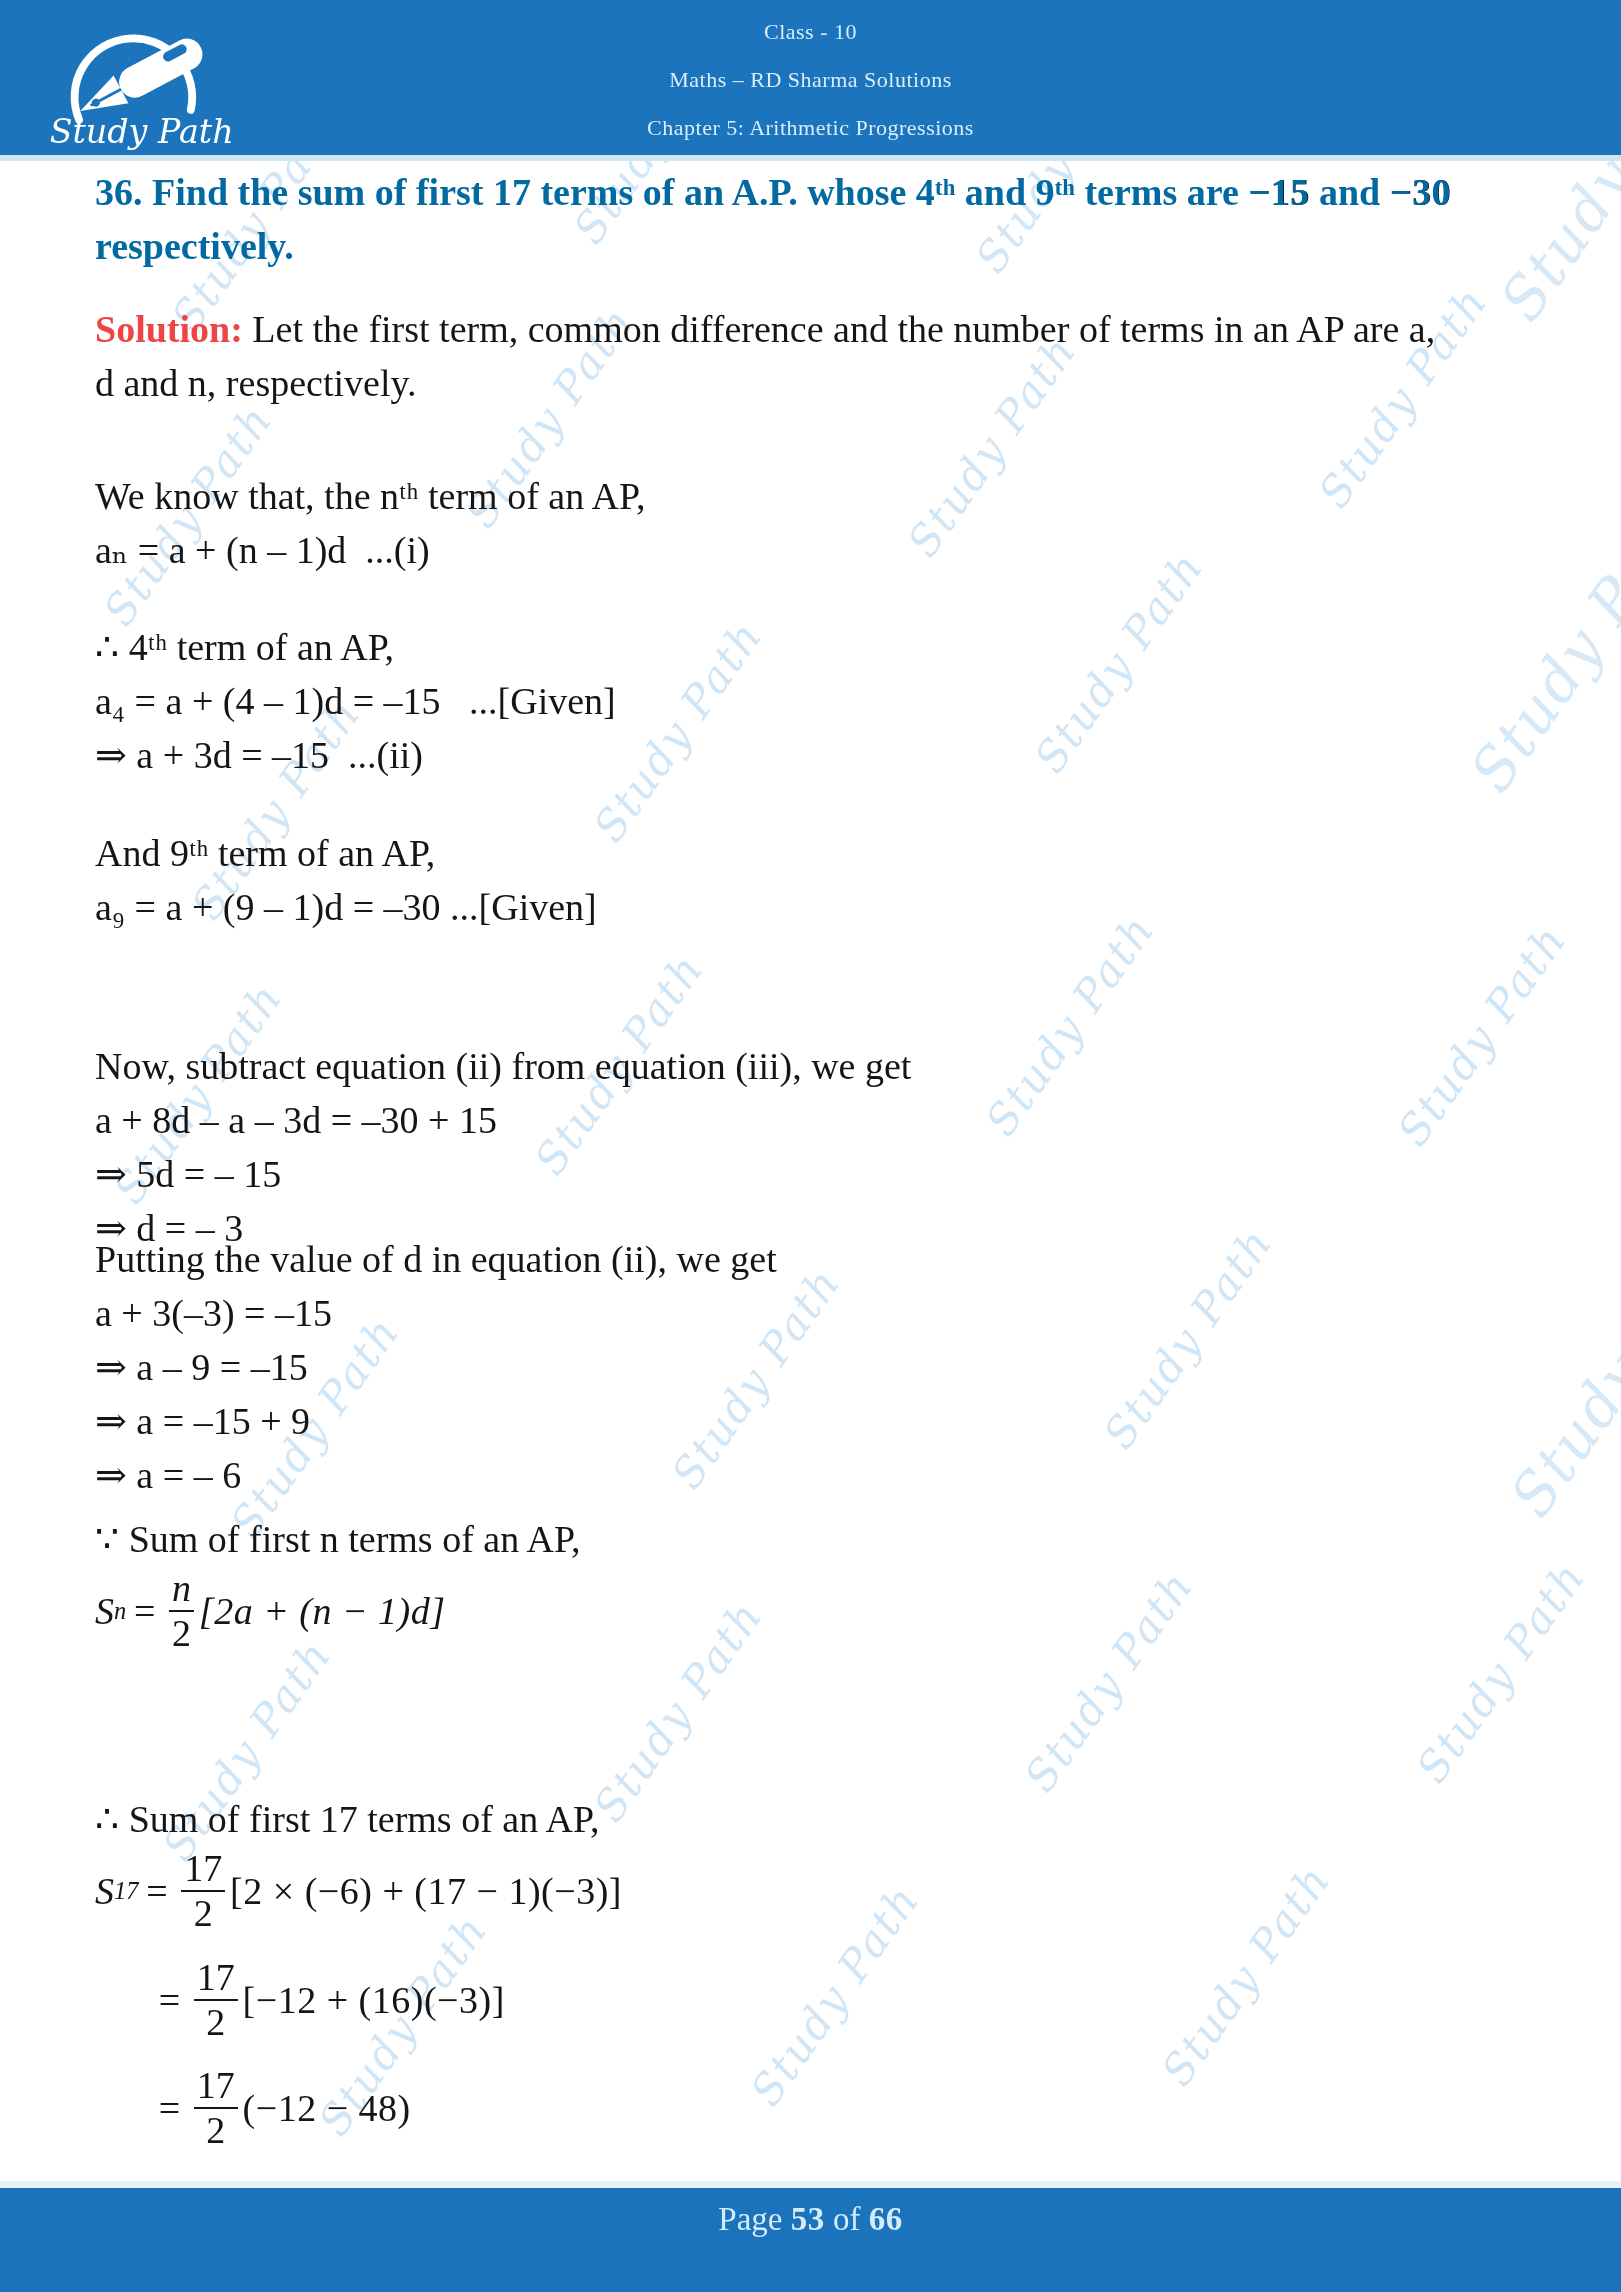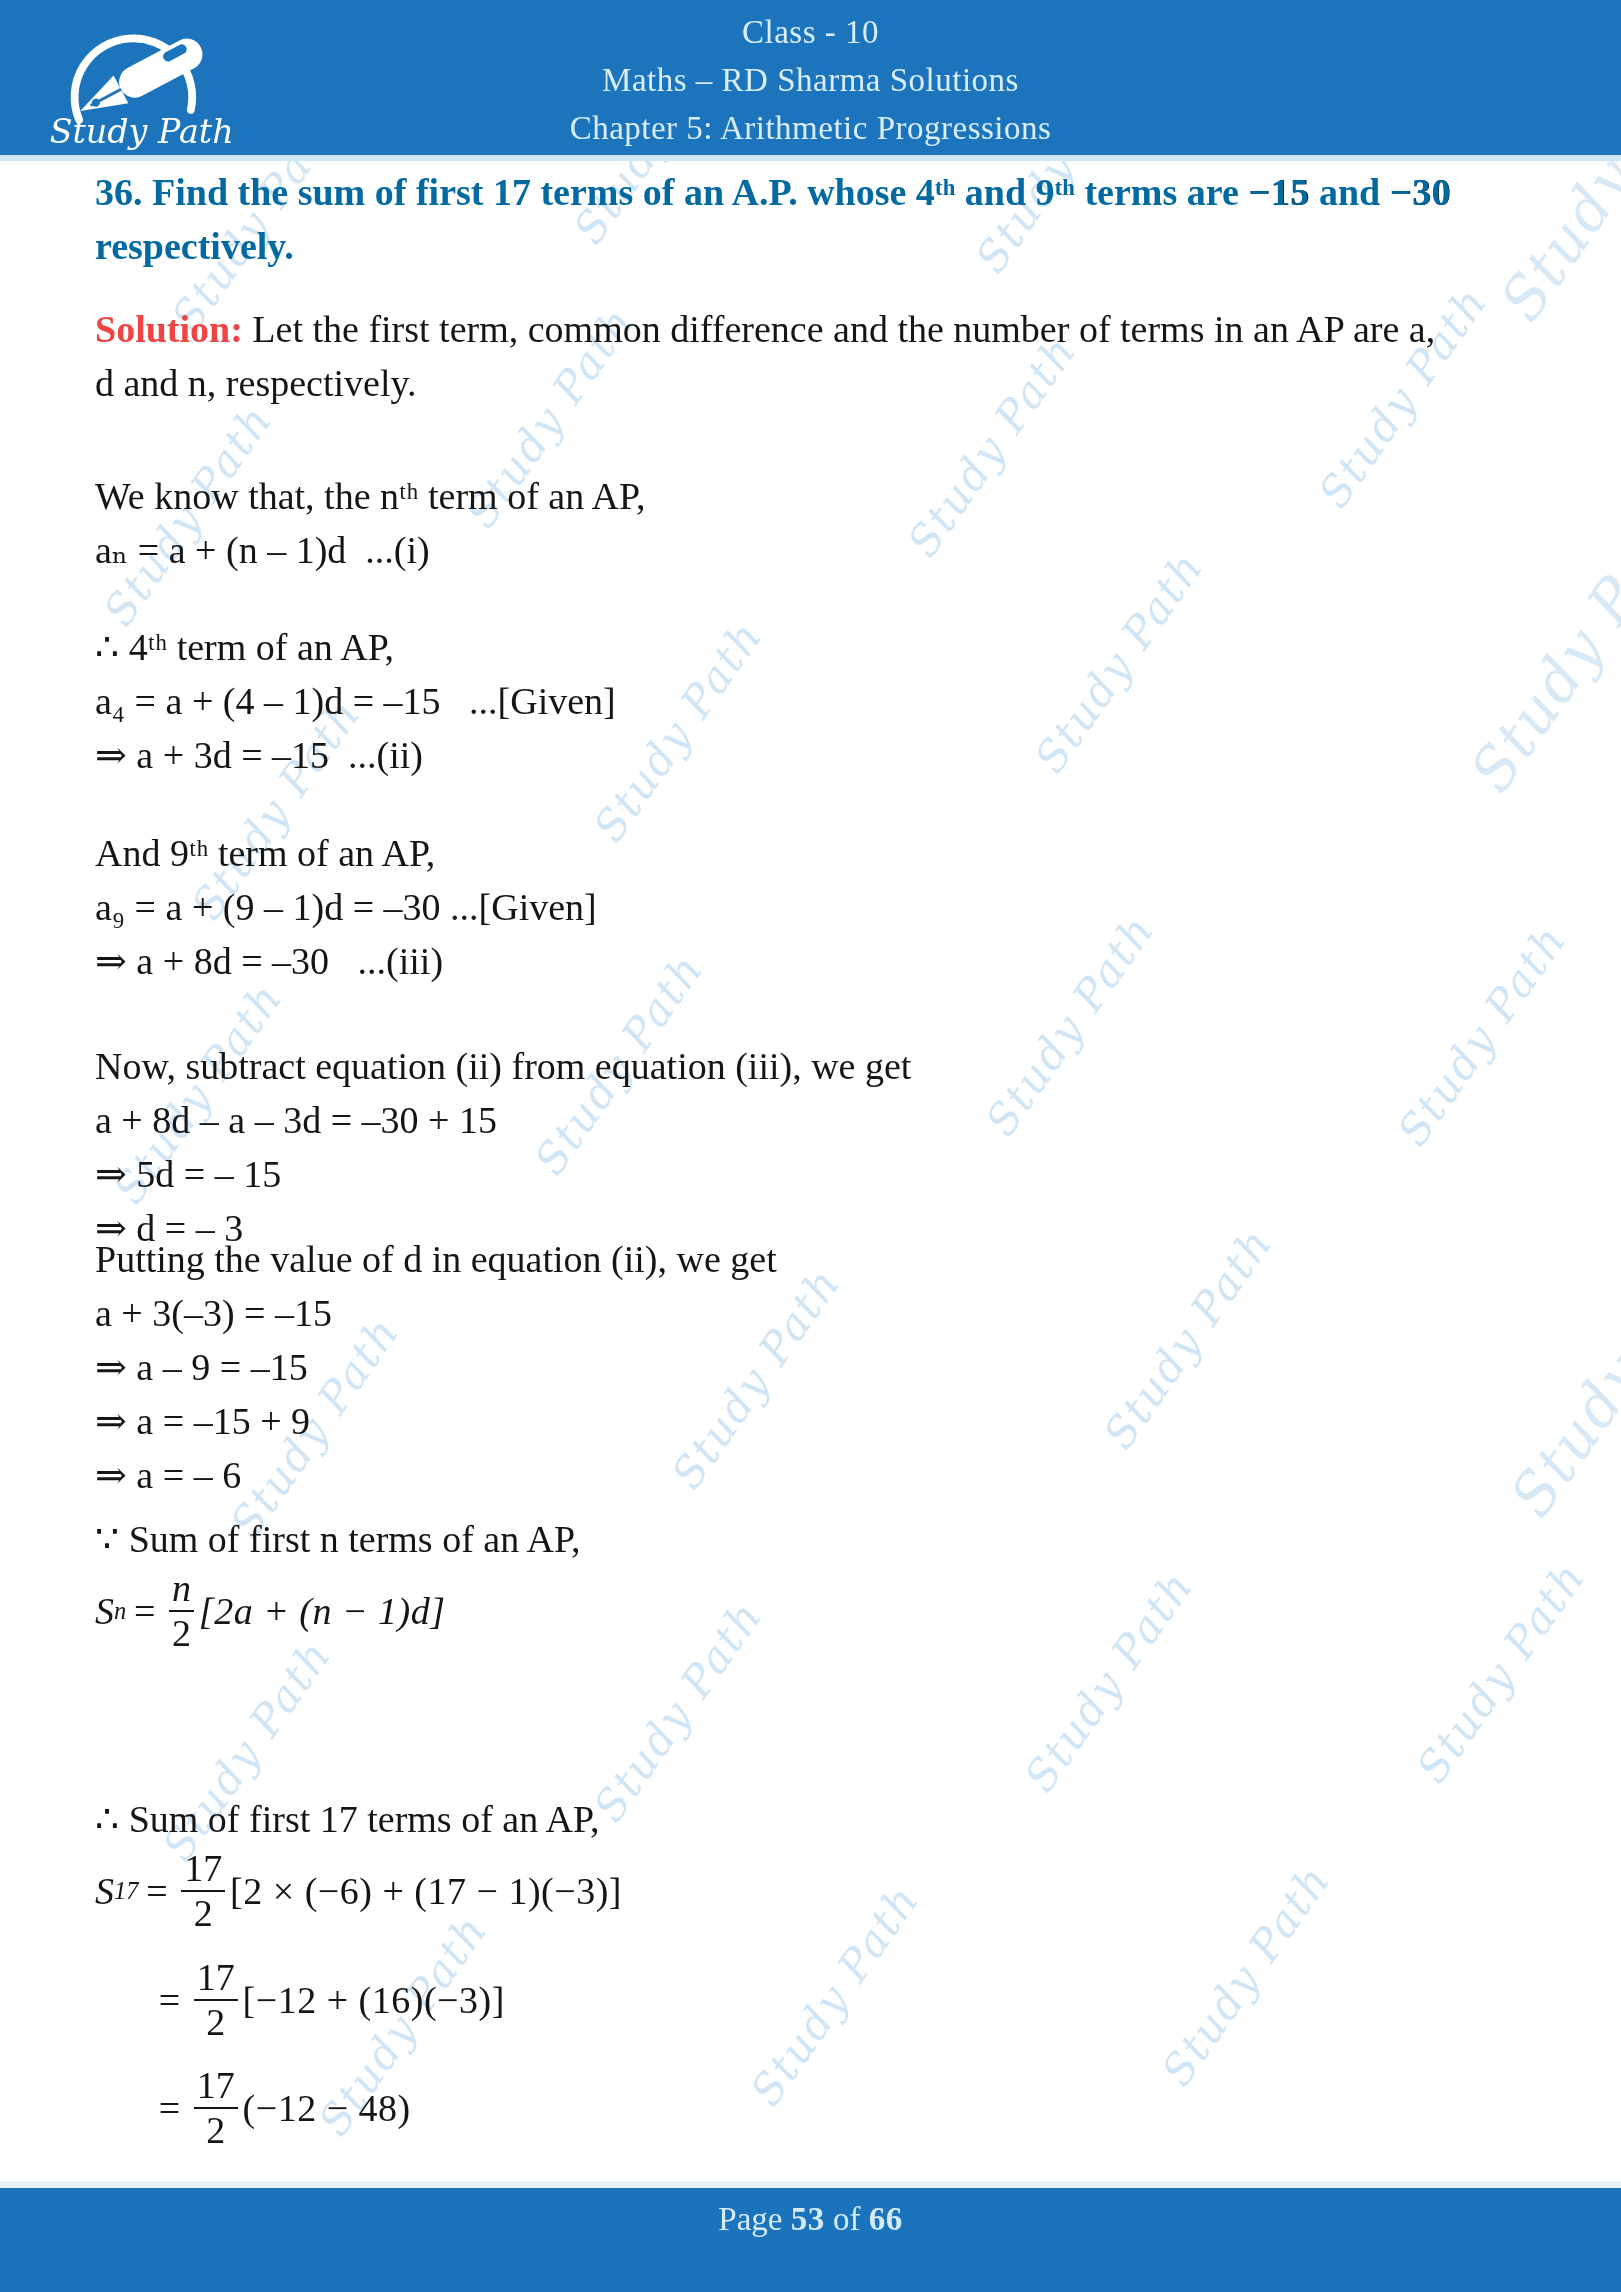--- a/index.html
+++ b/index.html
@@ -7,21 +7,21 @@
     position:relative;width:1621px;height:2293px;overflow:hidden;background:#ffffff;
     font-family:"Liberation Serif","DejaVu Serif","DejaVu Sans",serif;color:#151515;
   }
   
   .header-band{
     position:absolute;top:0;left:0;width:100%;height:155px;background:#1c75bc;
     border-bottom:6.9px solid #cfe6f5;box-sizing:content-box;z-index:5;
   }
   .header-text{
     position:absolute;top:7.8px;left:0;width:100%;text-align:center;
-    color:#d9edfb;font-size:33px;line-height:48px;letter-spacing:0.5px;
+    color:#d9edfb;font-size:22px;line-height:48px;letter-spacing:0.5px;
   }
   .logo{position:absolute;left:25.5px;top:3.9px;width:211px;height:149px;}
   
   .watermarks{position:absolute;inset:0;z-index:1;pointer-events:none;}
   .wm{
     position:absolute;white-space:nowrap;font-style:italic;
     font-family:"DejaVu Serif","Liberation Serif",serif;
     font-size:43px;color:rgba(143,193,230,0.42);
     transform:rotate(-55deg);letter-spacing:2px;
   }
@@ -140,21 +140,20 @@
 
   <div class="para" style="top:620px;">
     <span class="ln">∴ 4ᵗʰ term of an AP,</span>
     <span class="ln">a₄ = a + (4 – 1)d = –15&nbsp;&nbsp;&nbsp;...[Given]</span>
     <span class="ln">⇒ a + 3d = –15&nbsp;&nbsp;...(ii)</span>
   </div>
 
   <div class="para" style="top:826px;">
     <span class="ln">And 9ᵗʰ term of an AP,</span>
     <span class="ln">a₉ = a + (9 – 1)d = –30 ...[Given]</span>
-    <span class="ln">⇒ a + 8d = –30&nbsp;&nbsp;&nbsp;...(iii)</span>
   </div>
 
   <div class="para" style="top:1039px;">
     <span class="ln">Now, subtract equation (ii) from equation (iii), we get</span>
     <span class="ln">a + 8d – a – 3d = –30 + 15</span>
     <span class="ln">⇒ 5d = – 15</span>
     <span class="ln">⇒ d = – 3</span>
   </div>
 
   <div class="para" style="top:1232px;">

